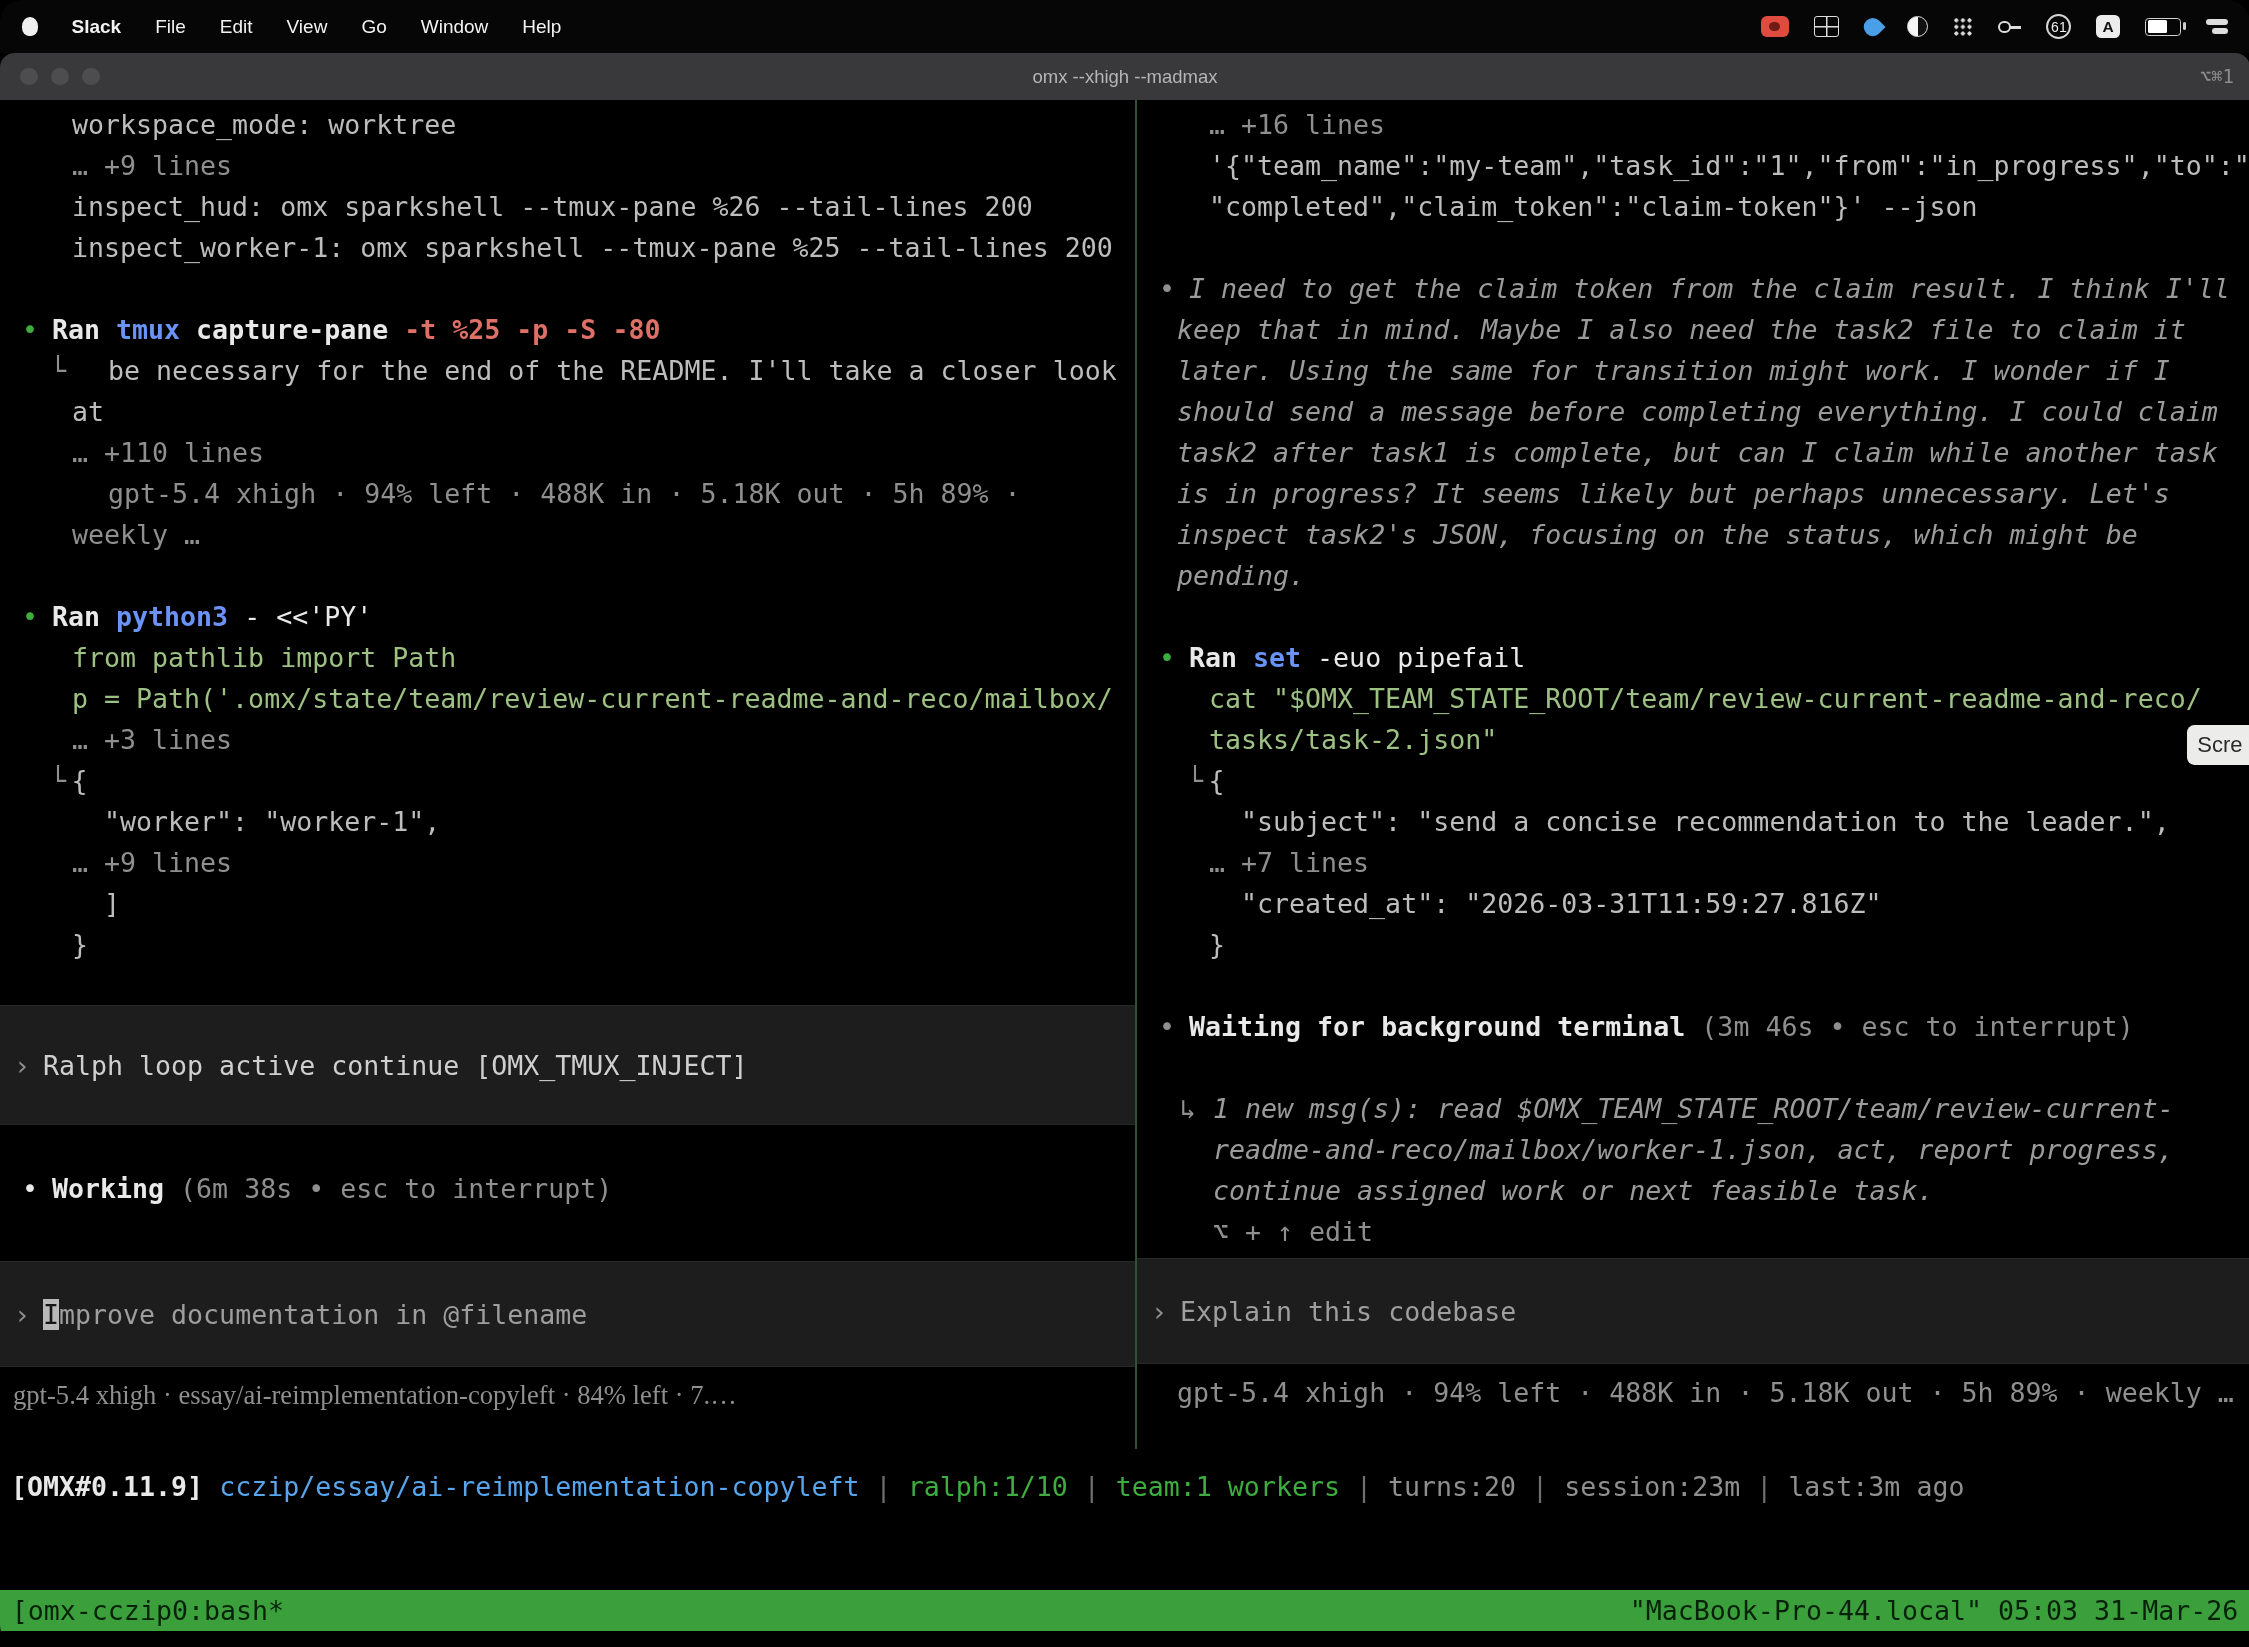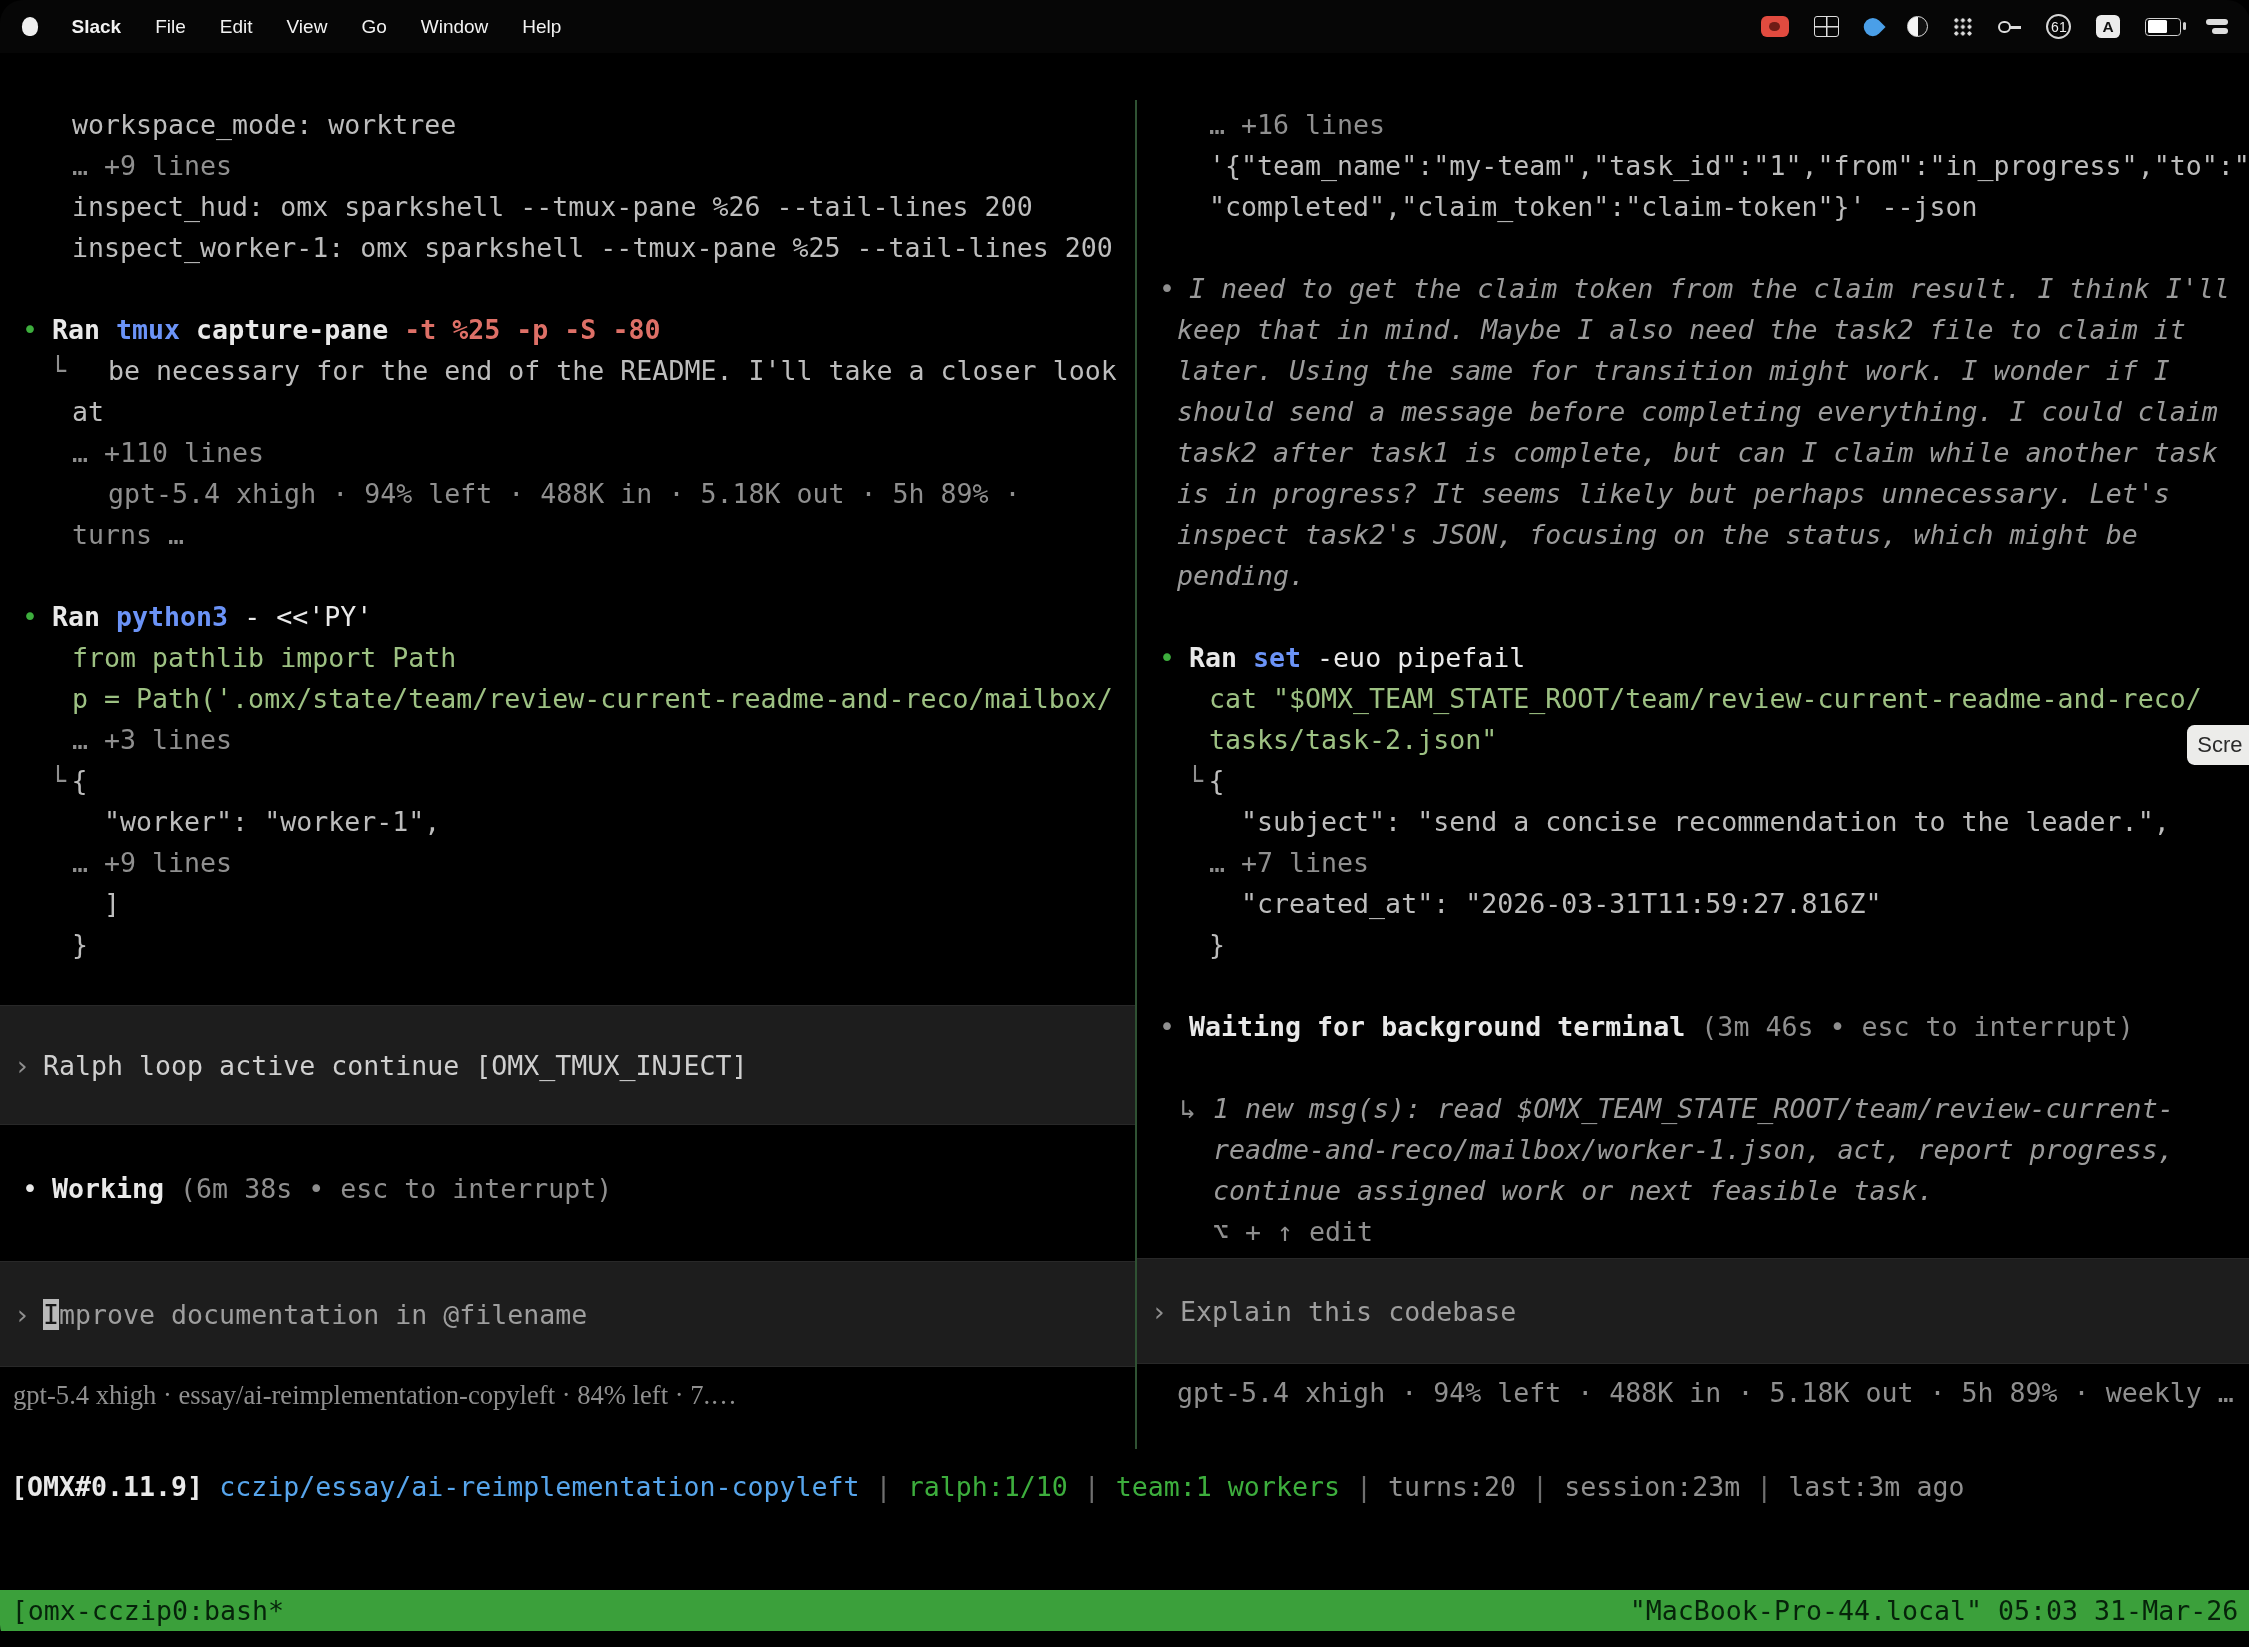--- a/index.html
+++ b/index.html
@@ -104,35 +104,44 @@
           <i></i>
         </span>
       <span class="ic-cc">
           <i></i>
           <i></i>
         </span>
     </div>
   </div>
 
   <div class="window">
+    <div class="titlebar">
+      <div class="tl">
+        <span></span>
+        <span></span>
+        <span></span>
+      </div>
+      <span>omx --xhigh --madmax</span>
+      <span class="win-shortcut">⌥⌘1</span>
+    </div>
 
     <div class="vsep"></div>
 
     <div class="pane" style="left:0;width:1135px;">
       <div class="line i2 out">workspace_mode: worktree</div>
       <div class="line i2 dim">… +9 lines</div>
       <div class="line i2 out">inspect_hud: omx sparkshell --tmux-pane %26 --tail-lines 200</div>
       <div class="line i2 out">inspect_worker-1: omx sparkshell --tmux-pane %25 --tail-lines 200</div>
       <div class="line"></div>
       <div class="line i0"><span class="bsp green">•</span><span class="b wht">Ran </span><span class="b blue">tmux </span><span class="b wht">capture-pane </span><span class="b red">-t %25 -p -S -80</span></div>
       <div class="line ie"><span class="elb dim">└</span><span class="out">be necessary for the end of the README. I'll take a closer look</span></div>
       <div class="line i2 out">at</div>
       <div class="line i2 dim">… +110 lines</div>
       <div class="line i3 dim">gpt-5.4 xhigh · 94% left · 488K in · 5.18K out · 5h 89% ·</div>
-      <div class="line i2 dim">turns …</div>
+      <div class="line i2 dim">weekly …</div>
       <div class="line"></div>
       <div class="line i0"><span class="bsp green">•</span><span class="b wht">Ran </span><span class="b blue">python3 </span><span class="wht">- &lt;&lt;'PY'</span></div>
       <div class="line i2 grn">from pathlib import Path</div>
       <div class="line i2 grn">p = Path('.omx/state/team/review-current-readme-and-reco/mailbox/</div>
       <div class="line i2 dim">… +3 lines</div>
       <div class="line ie"><span class="elbs dim">└</span><span class="out">{</span></div>
       <div class="line i2 out">  "worker": "worker-1",</div>
       <div class="line i2 dim">… +9 lines</div>
       <div class="line i2 out">  ]</div>
       <div class="line i2 out">}</div>

